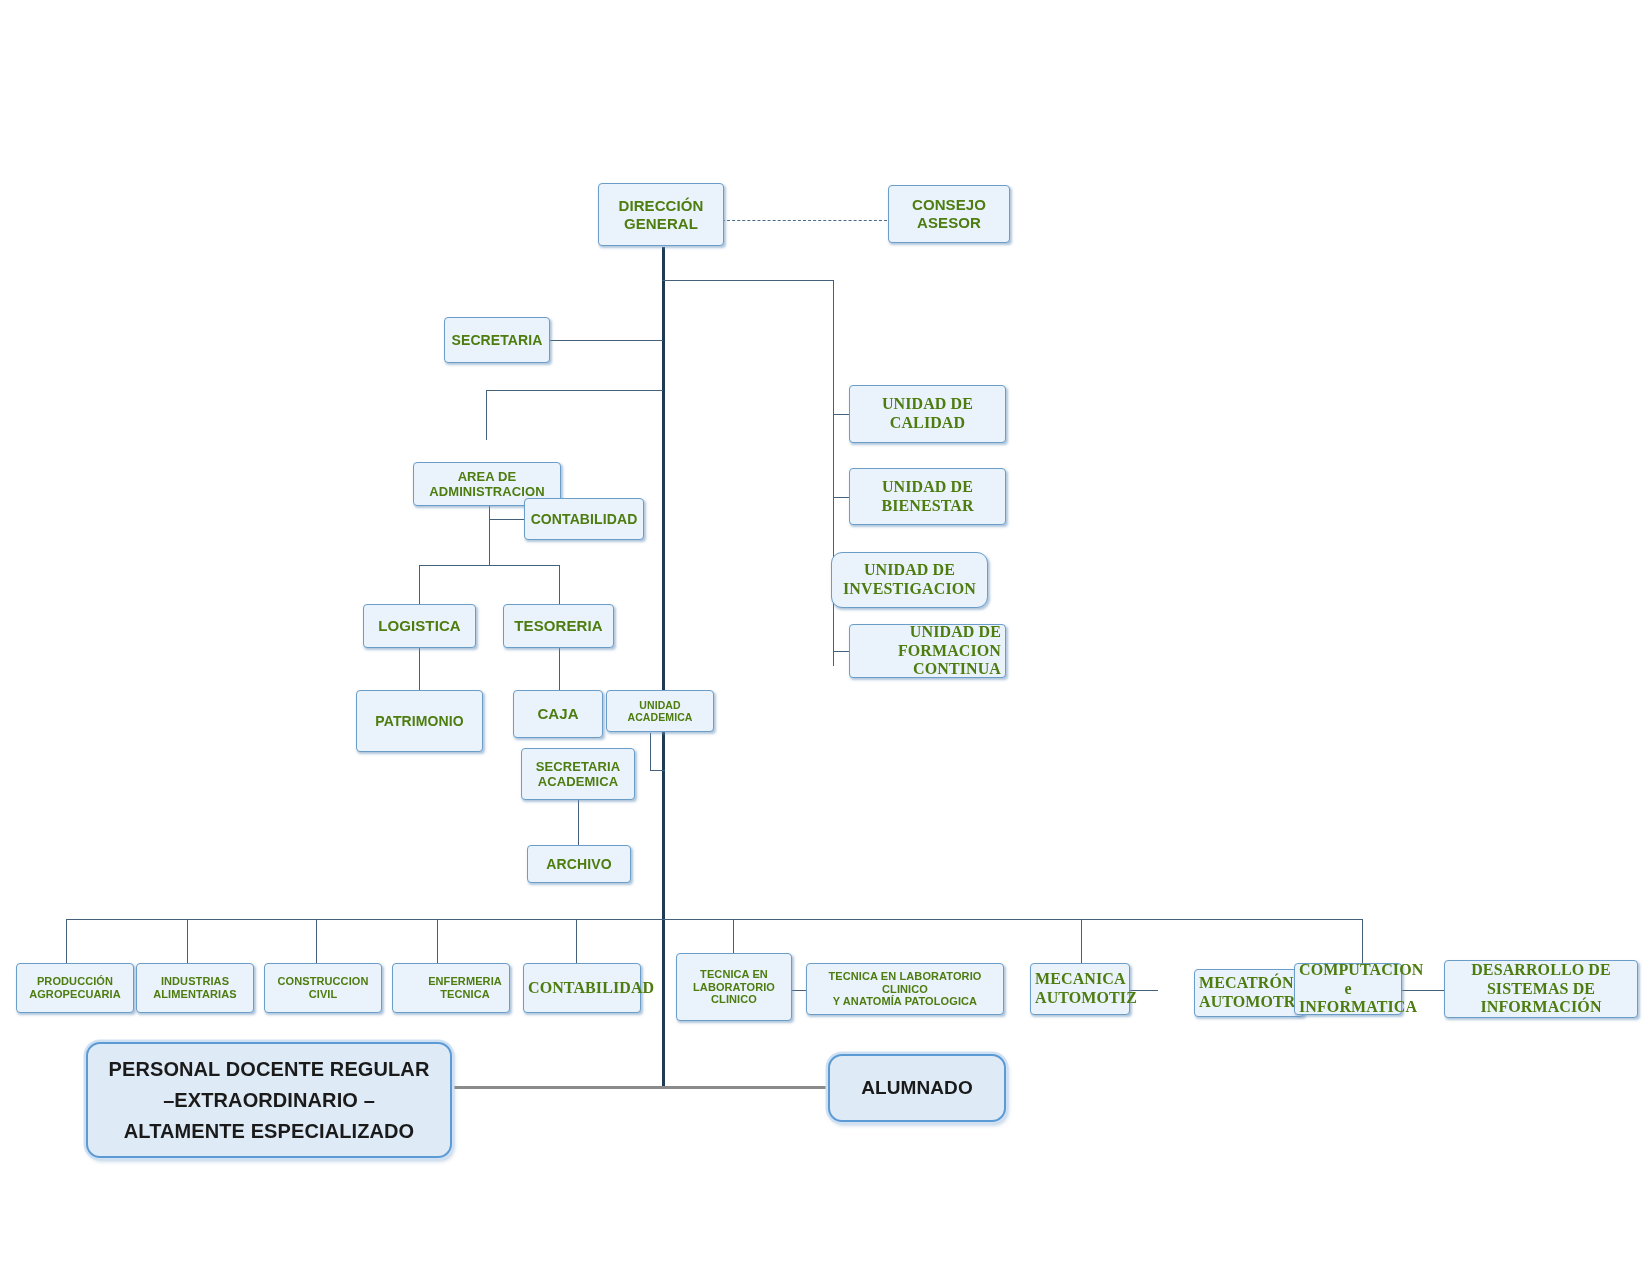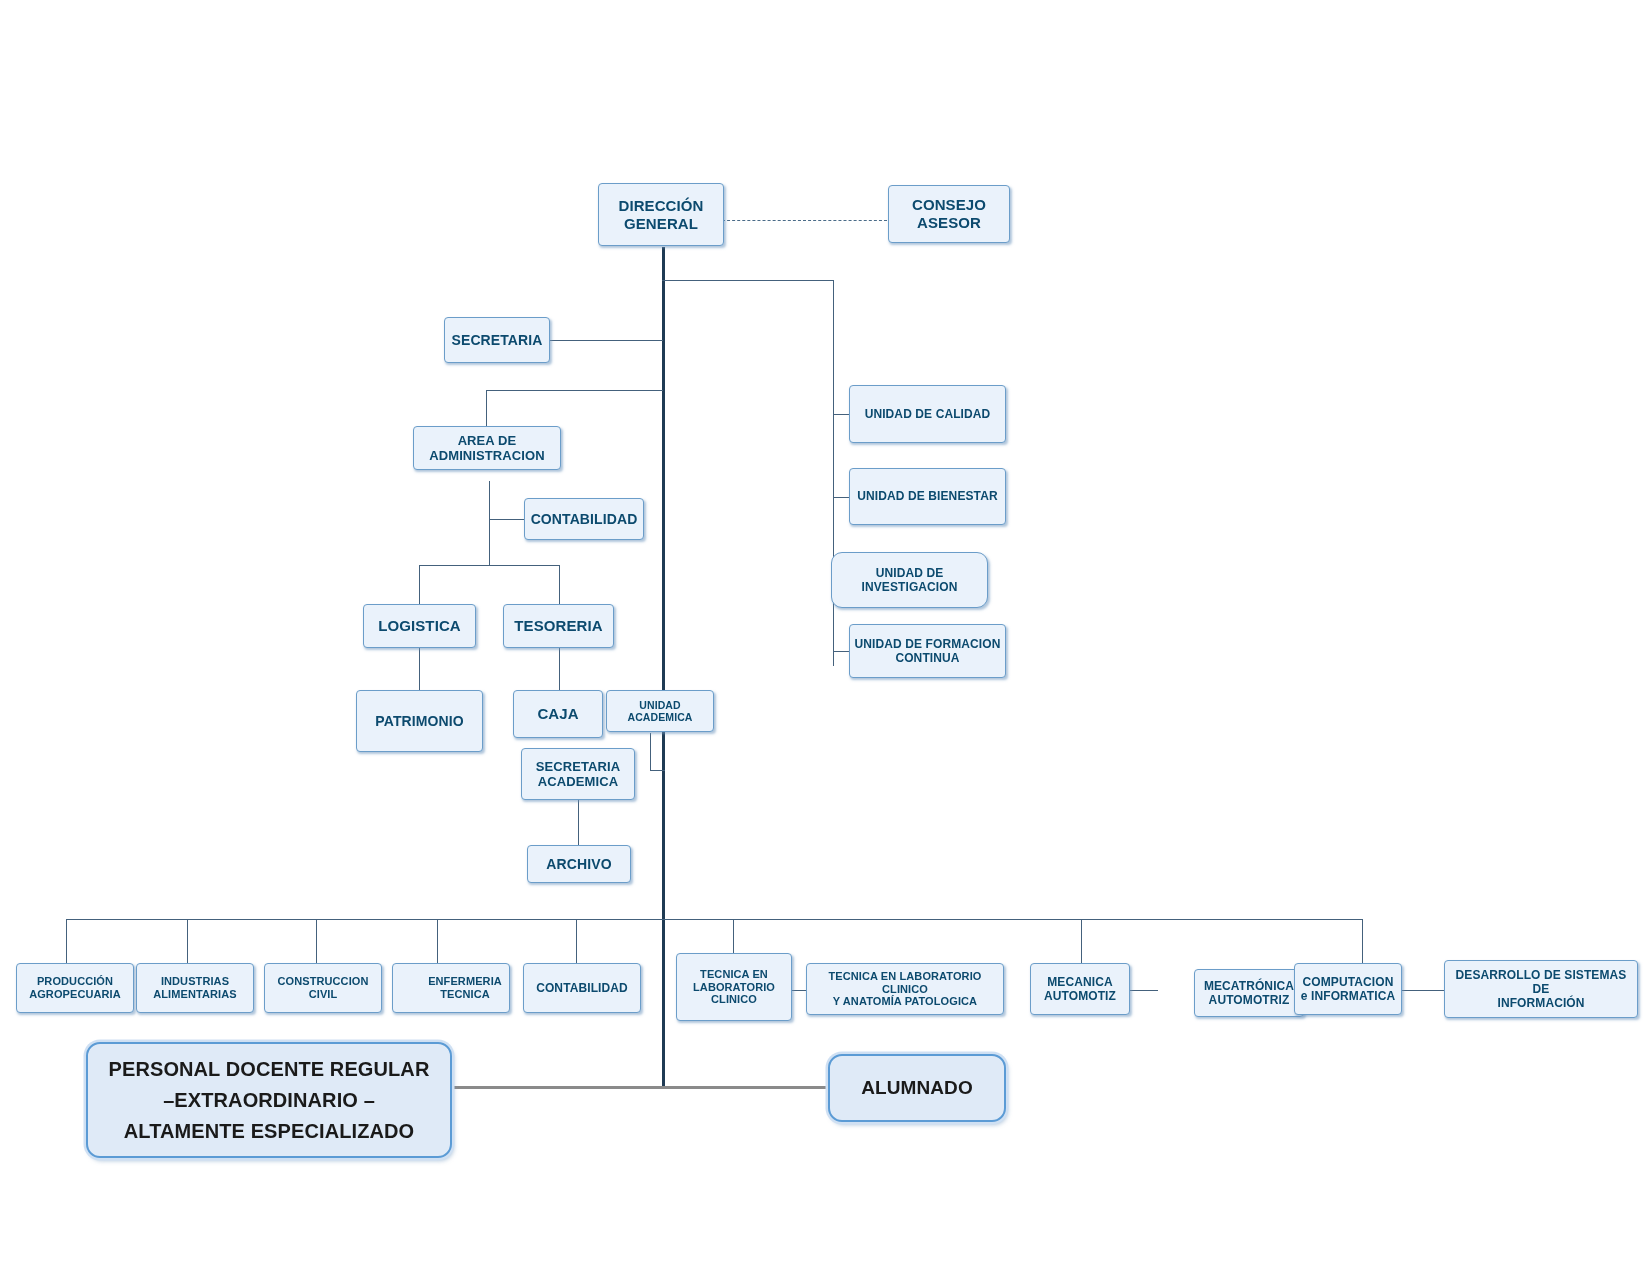--- a/index.html
+++ b/index.html
@@ -43,33 +43,33 @@
   .node {
     position: absolute;
     box-sizing: border-box;
     background: #eaf2fb;
     border: 1.2px solid #6b9dc9;
     border-radius: 4px;
     display: flex;
     align-items: center;
     justify-content: center;
     text-align: center;
-    color: #0c4a6e;
+    color: #4d7c0f;
     font-weight: bold;
     letter-spacing: 0.1px;
     line-height: 1.18;
     box-shadow: 1.5px 2px 2.5px rgba(110,150,190,0.55);
     padding: 2px 4px;
   }
   .node span { display: block; width: 100%; }
 
   .f15 { font-size: 15px; }
   .f14 { font-size: 14px; }
   .f13 { font-size: 13px; }
-  .f12 { font-size: 12px; }
+  .f12 { font-size: 16px; font-family: Liberation Serif, serif; }
   .f11 { font-size: 11px; }
   .f10 { font-size: 10.5px; }
 
   
   .node.rounded {
     border-radius: 14px;
     border: 2px solid #5b9bd5;
     background: #dfeaf7;
     box-shadow: 0 0 0 2.5px #cfe0f3, 2px 3px 4px rgba(110,150,190,0.5);
     font-weight: bold;
@@ -147,21 +147,21 @@
     <span>
       <span>CONSEJO</span>
       <span>ASESOR</span>
     </span>
   </div>
 
   <div class="node f14" style="left:444px; top:317px; width:106px; height:46px;">
     <span>SECRETARIA</span>
   </div>
 
-  <div class="node f13" style="left:413px; top:426px; width:148px; height:44px;">
+  <div class="node f13" style="left:413px; top:462px; width:148px; height:44px;">
     <span>
       <span>AREA DE</span>
       <span>ADMINISTRACION</span>
     </span>
   </div>
 
   <div class="node f14" style="left:524px; top:498px; width:120px; height:42px;">
     <span>CONTABILIDAD</span>
   </div>
 
@@ -204,21 +204,21 @@
     <span>UNIDAD DE BIENESTAR</span>
   </div>
 
   <div class="node f12" style="left:831px; top:552px; width:157px; height:56px;border-radius:11px;">
     <span>
       <span>UNIDAD DE</span>
       <span>INVESTIGACION</span>
     </span>
   </div>
 
-  <div class="node f12" style="left:849px; top:624px; width:157px; height:54px;">
+  <div class="node f12" style="left:849px; top:624px; width:157px; height:54px;text-align:right;">
     <span>
       <span>UNIDAD DE FORMACION</span>
       <span>CONTINUA</span>
     </span>
   </div>
 
   <div class="node f11" style="left:16px; top:963px; width:118px; height:50px;">
     <span>
       <span>PRODUCCIÓN</span>
       <span>AGROPECUARIA</span>

